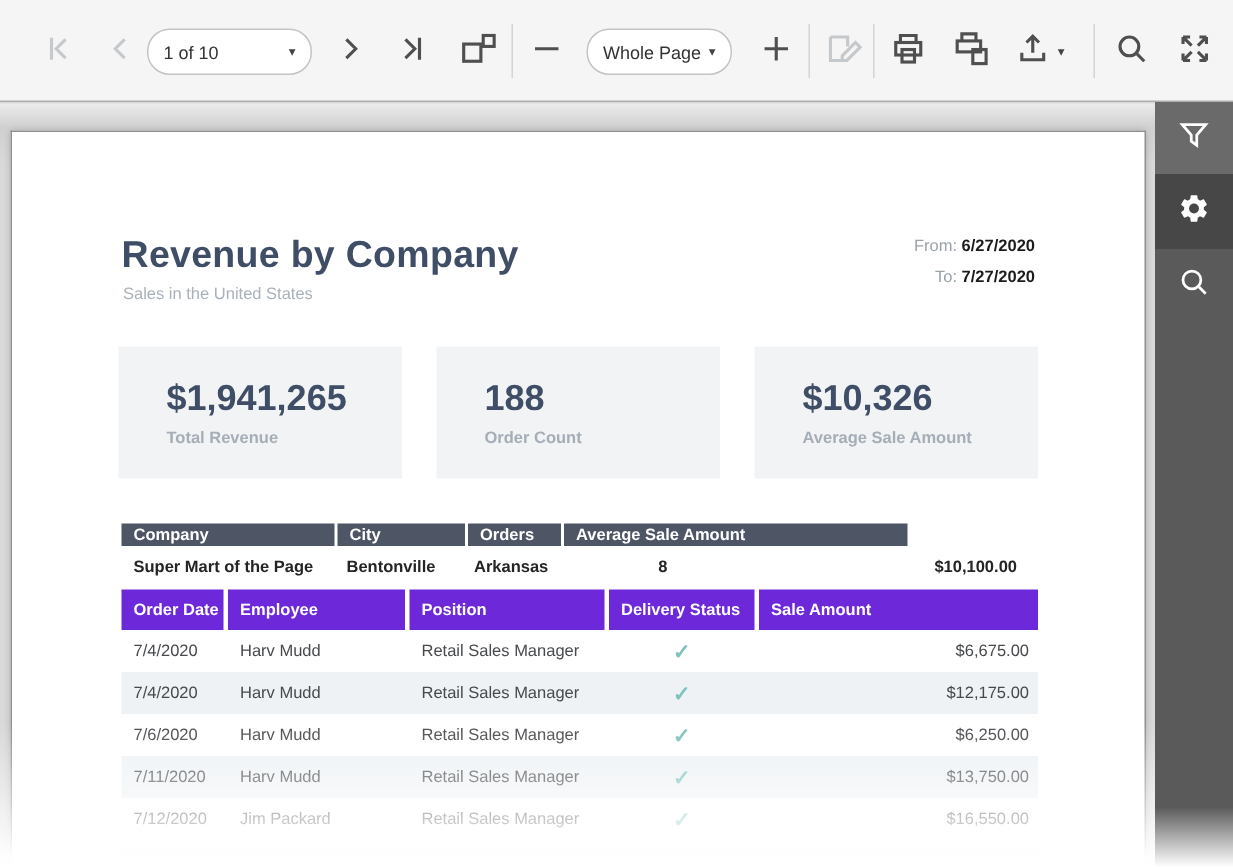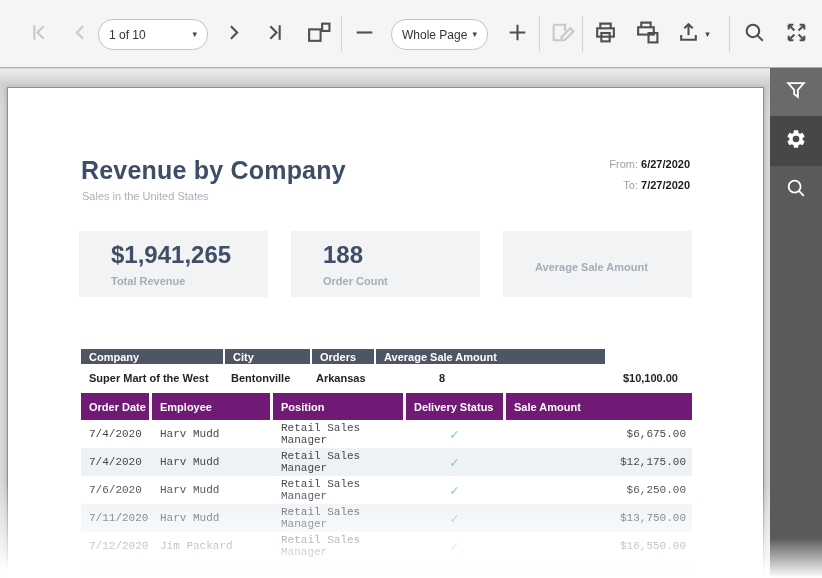--- a/index.html
+++ b/index.html
@@ -21,37 +21,37 @@
   .canvas { position:absolute; left:0; top:69px; width:770px; height:509px; background:linear-gradient(#ececec, #d0d0d0 16px, #d9d9d9 40px); }
   .page { position:absolute; left:7px; top:87px; width:757px; height:491px; background:#fff; border:1px solid #8f8f8f; border-bottom:none; box-shadow:0 1px 5px rgba(0,0,0,.25); }
 
   .rpt-title { position:absolute; left:73px; top:68px; font-size:25px; font-weight:700; color:#3f4e66; letter-spacing:.2px; }
   .rpt-subtitle { position:absolute; left:74px; top:102px; font-size:11px; color:#a9b1ba; }
   .date-range { position:absolute; right:73px; top:66px; text-align:right; font-size:11px; line-height:21px; }
   .date-label { color:#9aa2ab; }
   .date-value { color:#1c1c1c; font-weight:700; }
 
   .cards { position:absolute; left:71px; top:143px; width:613px; display:flex; gap:23px; }
-  .card { flex:1; height:66px; background:#f1f3f5; display:flex; flex-direction:column; justify-content:center; padding-left:32px; }
+  .card { flex:1; height:88px; background:#f1f3f5; display:flex; flex-direction:column; justify-content:center; padding-left:32px; }
   .card-value { font-size:24px; font-weight:700; color:#3f4d66; }
   .card-label { font-size:11px; font-weight:600; color:#a5adb6; margin-top:6px; }
 
   
   .tables { position:absolute; left:73px; top:261px; width:611px; font-size:11px; }
   .row { display:flex; }
   .hdr-dark { gap:2px; height:15px; }
   .hdr-dark .cell { background:#4e5666; color:#fff; font-weight:700; display:flex; align-items:center; padding-left:8px; }
   .company-row { height:27px; }
   .company-row .cell { display:flex; align-items:center; padding-left:8px; color:#242424; font-weight:700; }
   .w-c1{width:142px}.w-c2{width:85px}.w-c3{width:85px}.w-c4{width:62px}.w-c5{width:229px}
   .hdr-teal { gap:3px; height:27px; margin-top:2px; }
-  .hdr-teal .cell { background:#701a75; color:#fff; font-weight:700; display:flex; align-items:center; padding-left:8px; }
+  .hdr-teal .cell { background:#6d28d9; color:#fff; font-weight:700; display:flex; align-items:center; padding-left:8px; }
   .w-o1{width:68px}.w-o2{width:118px}.w-o3{width:130px}.w-o4{width:97px}.w-o5{width:186px}
   .detail-row { gap:3px; height:28px; }
-  .detail-row .cell { display:flex; align-items:center; padding-left:8px; color:#47494c;font-family:Liberation Mono, monospace; }
+  .detail-row .cell { display:flex; align-items:center; padding-left:8px; color:#47494c; }
   .detail-row.stripe { background:#eef2f5; }
   .cell.num { justify-content:flex-end; padding-right:6px; padding-left:0; }
   .cell.center { justify-content:center; padding-left:0; }
   .check { color:#7fc3bd; font-size:14px; font-weight:700; }
   .stub-stripe { height:6px; margin-top:5px; background:#eef2f5; }
 
   
   .sidebar { position:absolute; right:0; top:68px; width:52px; height:510px; background:#5a5a5a; z-index:6; }
   .side-tab { width:52px; height:48px; display:flex; align-items:center; justify-content:center; cursor:pointer; }
   .side-tab svg { width:22px; height:22px; }
@@ -179,33 +179,34 @@
     <div class="cards">
       <div class="card">
         <div class="card-value">$1,941,265</div>
         <div class="card-label">Total Revenue</div>
       </div>
       <div class="card">
         <div class="card-value">188</div>
         <div class="card-label">Order Count</div>
       </div>
       <div class="card">
+        <div class="card-value">$10,326</div>
         <div class="card-label">Average Sale Amount</div>
       </div>
     </div>
 
     <div class="tables">
       <div class="row hdr-dark">
         <div class="cell w-c1">Company</div>
         <div class="cell w-c2">City</div>
         <div class="cell w-c4">Orders</div>
         <div class="cell w-c5">Average Sale Amount</div>
       </div>
       <div class="row company-row">
-        <div class="cell w-c1">Super Mart of the West</div>
+        <div class="cell w-c1">Super Mart of the Page</div>
         <div class="cell w-c2">Bentonville</div>
         <div class="cell w-c3">Arkansas</div>
         <div class="cell w-c4 num" style="padding-right:10px">8</div>
         <div class="cell w-c5 num">$10,100.00</div>
       </div>
 
       <div class="row hdr-teal">
         <div class="cell w-o1">Order Date</div>
         <div class="cell w-o2">Employee</div>
         <div class="cell w-o3">Position</div>

